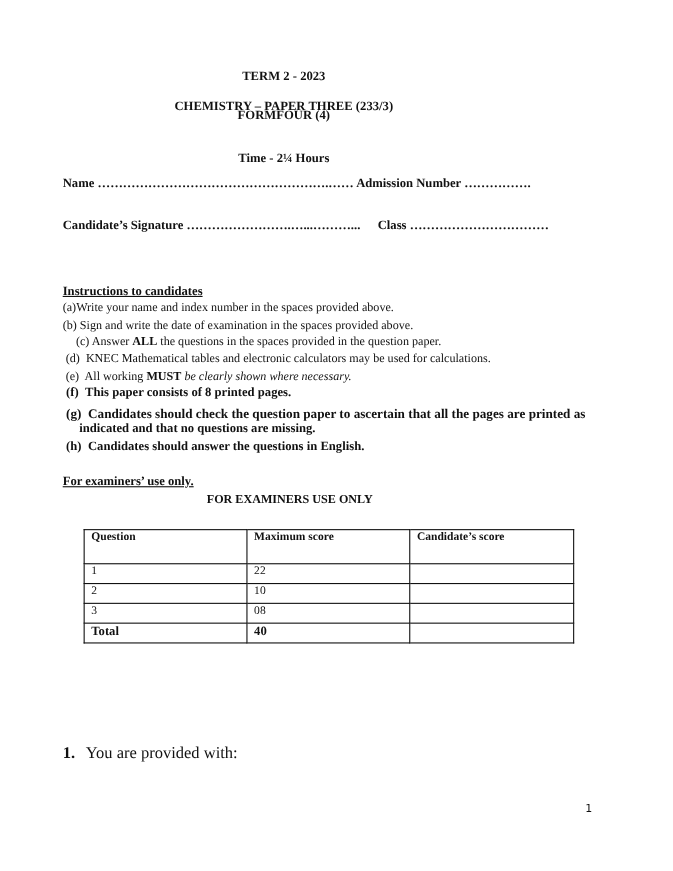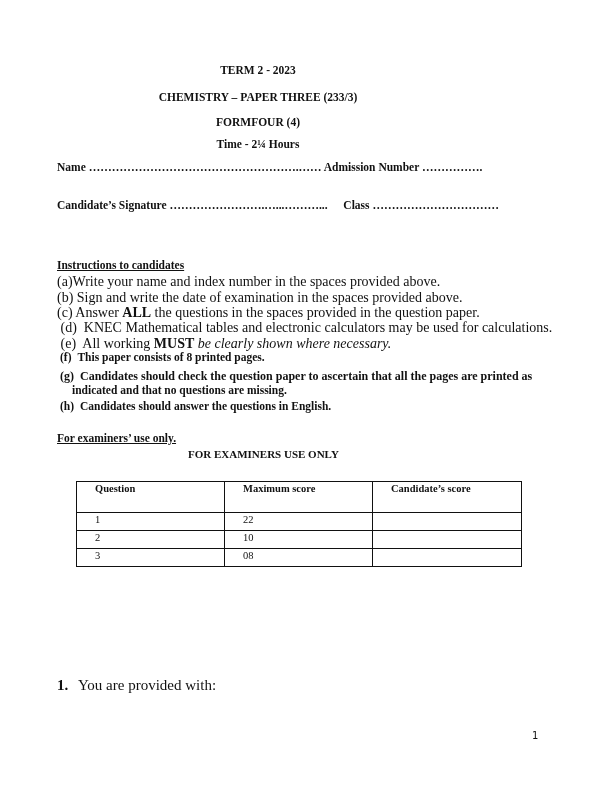--- a/index.html
+++ b/index.html
@@ -13,55 +13,55 @@
       position: relative;
       overflow: hidden;
       font-family: "Liberation Serif", "DejaVu Serif", serif;
       color: #111111;
     }
     .abs { position: absolute; white-space: nowrap; }
     .center { left: 0; width: 516px; text-align: center; }
     .bold { font-weight: bold; }
     .heading { font-size: 11.5px; font-weight: bold; }
     .field { font-size: 11.5px; font-weight: bold; left: 57px; }
-    .instr { font-size: 14px; left: 57px; }
+    .instr { font-size: 11px; left: 57px; }
     .u { text-decoration: underline; font-weight: bold; }
 
     table.scores {
       position: absolute;
       left: 76px;
       top: 481px;
       width: 445px;
       border-collapse: collapse;
       font-size: 10.5px;
       table-layout: fixed;
     }
     table.scores td, table.scores th {
       border: 1px solid #111;
-      padding: 1px 2px 0 18px;
+      padding: 1px 2px 0 6px;
       text-align: left;
       vertical-align: top;
       font-weight: normal;
     }
     table.scores th { font-weight: bold; height: 29px; }
     table.scores tr.row td { height: 16px; }
     table.scores tr.total td { height: 16px; font-weight: bold; font-size: 11.5px; }
     .pagenum {
       font-family: "DejaVu Sans", sans-serif;
       font-size: 10px;
       left: 532px;
       top: 730px;
     }
   </style>
 </head>
 <body>
 
 <div class="abs center heading" style="top:64px;">TERM 2 - 2023</div>
 <div class="abs center heading" style="top:91px;">CHEMISTRY – PAPER THREE (233/3)</div>
-<div class="abs center heading" style="top:116px;">FORMFOUR (4)</div>
+<div class="abs center heading" style="top:99px;">FORMFOUR (4)</div>
 <div class="abs center heading" style="top:138px;">Time - 2¼ Hours</div>
 
 <div class="abs field" style="top:161px;">
   <span>Name</span>
   <span>……………………………………………….……</span>
   <span>Admission Number</span>
   <span>…………….</span>
 </div>
 <div class="abs field" style="top:199px;">
   <span>Candidate’s Signature</span>
@@ -72,21 +72,21 @@
 </div>
 
 <div class="abs instr u" style="top:259px;font-size:11.5px;">Instructions to candidates</div>
 
 <div class="abs instr" style="top:274px;">
   <span>(a)</span><span>Write your name and index number in the spaces provided above.</span>
 </div>
 <div class="abs instr" style="top:290px;text-align:right;">
   <span style="white-space:pre;">(b) </span><span>Sign and write the date of examination in the spaces provided above.</span>
 </div>
-<div class="abs instr" style="top:305px;">
+<div class="abs instr" style="top:305px;margin-left:12px;">
   <span style="white-space:pre;">(c) </span><span style="white-space:pre;">Answer </span><span class="bold">ALL</span><span style="white-space:pre;"> the questions in the spaces provided in the question paper.</span>
 </div>
 <div class="abs instr" style="top:320px;">
   <span style="white-space:pre;"> (d)  </span><span>KNEC Mathematical tables and electronic calculators may be used for calculations.</span>
 </div>
 <div class="abs instr" style="top:336px;">
   <span style="white-space:pre;"> (e)  </span><span style="white-space:pre;">All working </span><span class="bold">MUST</span><span style="white-space:pre;font-style:italic;"> be clearly shown where necessary.</span>
 </div>
 
 <div class="abs instr bold" style="top:351px;left:60px;font-size:11.5px;">
@@ -126,20 +126,25 @@
   <tr class="row">
     <td>2</td>
     <td>10</td>
     <td></td>
   </tr>
   <tr class="row">
     <td>3</td>
     <td>08</td>
     <td></td>
   </tr>
+  <tr class="total">
+    <td>Total</td>
+    <td>40</td>
+    <td></td>
+  </tr>
 </tbody>
   </table>
 
 <div class="abs instr" style="top:677px;font-size:15px;">
   <span class="bold">1.</span>
   <span style="margin-left:6px;">You are provided with:</span>
 </div>
 
 <div class="abs pagenum">1</div>
 

